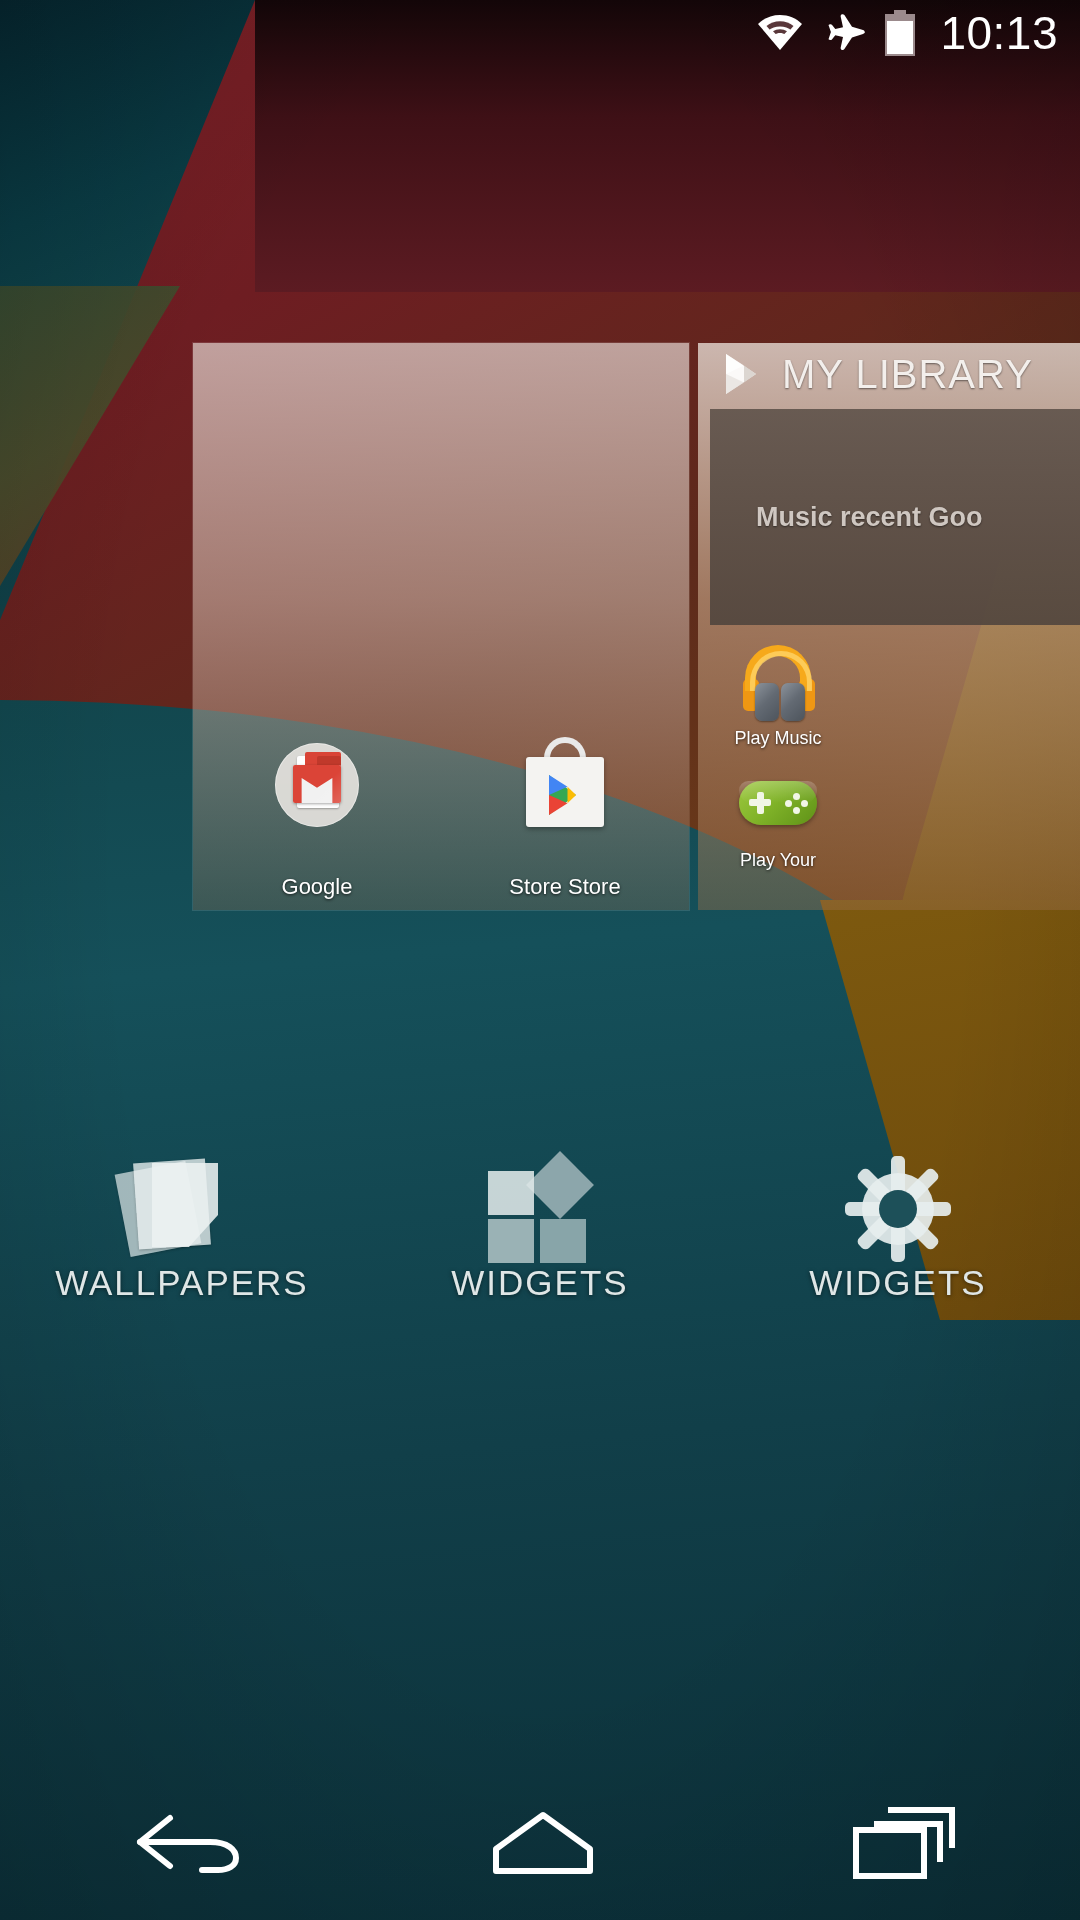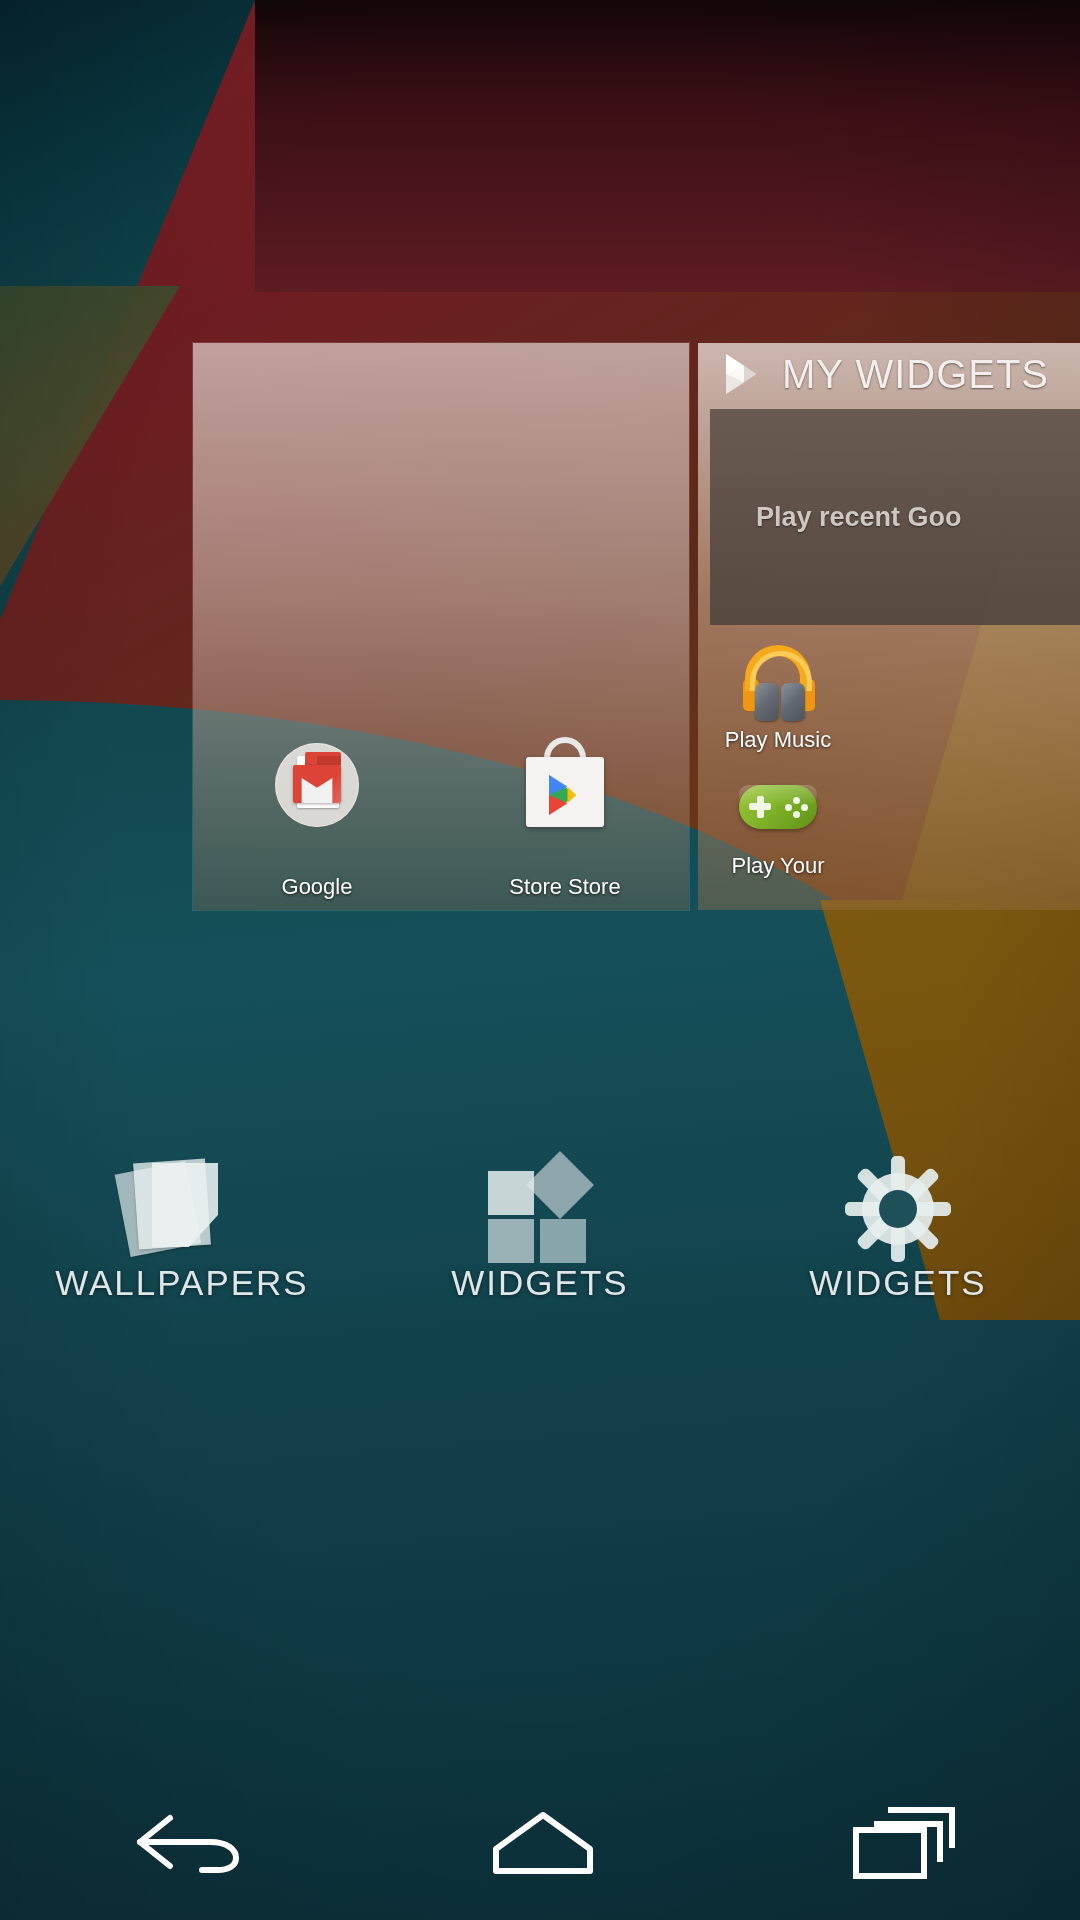--- a/index.html
+++ b/index.html
@@ -143,21 +143,21 @@
     display:flex;align-items:center;justify-content:flex-start;
     padding-left:46px;box-sizing:border-box;
   }
   #pw-panel .pw-empty{
     font-size:27px;font-weight:bold;color:#cfc7c1;white-space:nowrap;
     text-shadow:0 1px 2px rgba(0,0,0,.5);
   }
   .pw-row{display:flex;padding-left:12px;margin-top:14px;}
   .pw-app{width:136px;display:flex;flex-direction:column;align-items:center;gap:8px;}
   .pw-app .lbl{
-    font-size:22px;color:#fff;text-shadow:0 1px 3px rgba(0,0,0,.75);white-space:nowrap;line-height:1;text-align:right;
+    font-size:18px;color:#fff;text-shadow:0 1px 3px rgba(0,0,0,.75);white-space:nowrap;line-height:1;text-align:right;
   }
 
   
   .ic-music{width:82px;height:82px;position:relative;}
   .hp-band{
     position:absolute;left:8px;top:6px;width:66px;height:46px;
     border:11px solid #f6a91b;border-bottom:none;border-radius:36px 36px 0 0;box-sizing:border-box;
     background:transparent;
   }
   .hp-band:after{
@@ -267,20 +267,44 @@
     <div class="wp-topleft"></div>
     <div class="wp-red"></div>
     <div class="wp-darkred-top"></div>
     <div class="wp-greenleft"></div>
     <div class="wp-olive-right"></div>
     <div class="wp-teal-curve"></div>
     <div class="wp-olive-right2"></div>
     <div class="wp-vig"></div>
   </div>
 
+  <div id="statusbar">
+    <span class="si">
+      <svg width="48" height="38" viewBox="0 0 48 38">
+        <path d="M24 36 L2 10 C8 4 15.5 1 24 1 C32.5 1 40 4 46 10 Z" fill="#ffffff"></path>
+        <path d="M24 27.5 L10.5 12 C14 9 19 7.2 24 7.2 C29 7.2 34 9 37.5 12 Z" fill="rgba(60,20,24,0.85)"></path>
+        <path d="M24 30 L12.5 16.5 C15.5 14 19.5 12.6 24 12.6 C28.5 12.6 32.5 14 35.5 16.5 Z" fill="#ffffff"></path>
+        <path d="M24 24.5 L17 17.2 C19 15.9 21.4 15.2 24 15.2 C26.6 15.2 29 15.9 31 17.2 Z" fill="rgba(60,20,24,0.85)"></path>
+        <path d="M24 26.5 L18.5 20.6 C20.1 19.6 22 19 24 19 C26 19 27.9 19.6 29.5 20.6 Z" fill="#ffffff"></path>
+      </svg>
+    </span>
+    <span class="si">
+      <svg width="44" height="40" viewBox="0 0 44 40">
+        <path d="M42.5 20.8c.8-1.5.1-3.2-1.5-3.7l-11-3.3L22.4 2.1c-.6-.9-1.7-1.2-2.6-.8-.9.4-1.3 1.4-1.1 2.4l2.3 10.6-7.7 1.6-3.4-4.1c-.5-.6-1.3-.8-2-.5l-1.4.6 2.4 7.2-2.4 7.2 1.4.6c.7.3 1.5.1 2-.5l3.4-4.1 7.7 1.6-2.3 10.6c-.2 1 .2 2 1.1 2.4.9.4 2 .1 2.6-.8l7.6-11.7 11-3.3c.9-.3 1.6-.9 1.9-1.5z" fill="#ffffff"></path>
+      </svg>
+    </span>
+    <span class="si">
+      <svg width="32" height="46" viewBox="0 0 32 46">
+        <rect x="10" y="0" width="12" height="5" fill="#9b8a8c"></rect>
+        <rect x="1" y="4" width="30" height="42" fill="#9b8a8c"></rect>
+        <rect x="3" y="11" width="26" height="33" fill="#ffffff"></rect>
+      </svg>
+    </span>
+    <span class="clock">10:13</span>
+  </div>
 
   <div id="preview-page">
     <div id="preview-icons">
 
       <div class="picon">
         <div class="folder-google">
           <div class="fg-doc"></div>
           <div class="fg-red"></div>
           <div class="fg-red2"></div>
           <div class="fg-gmail"></div>
@@ -309,25 +333,25 @@
   <div id="play-widget">
     <div id="pw-header">
       <span class="play-tri-small">
         <svg width="42" height="46" viewBox="0 0 42 46">
           <path d="M4 3 L34 23 L4 43 Z" fill="#ffffff" opacity="0.92"></path>
           <path d="M4 3 L22 14.5 L4 23 Z" fill="#ffffff" opacity="0.75"></path>
           <path d="M4 23 L22 31.5 L4 43 Z" fill="#e8e4e0" opacity="0.85"></path>
           <path d="M22 14.5 L34 23 L22 31.5 Z" fill="#d8d2cc" opacity="0.9"></path>
         </svg>
       </span>
-      <span class="pw-title">MY WIDGETS</span>
+      <span class="pw-title">MY LIBRARY</span>
     </div>
 
     <div id="pw-panel">
-      <span class="pw-empty">Play recent Goo</span>
+      <span class="pw-empty">Music recent Goo</span>
     </div>
 
     <div class="pw-row">
       <div class="pw-app">
         <div class="ic-music">
           <div class="hp-armL"></div>
           <div class="hp-armR"></div>
           <div class="hp-band"></div>
           <div class="hp-cupL"></div>
           <div class="hp-cupR"></div>

